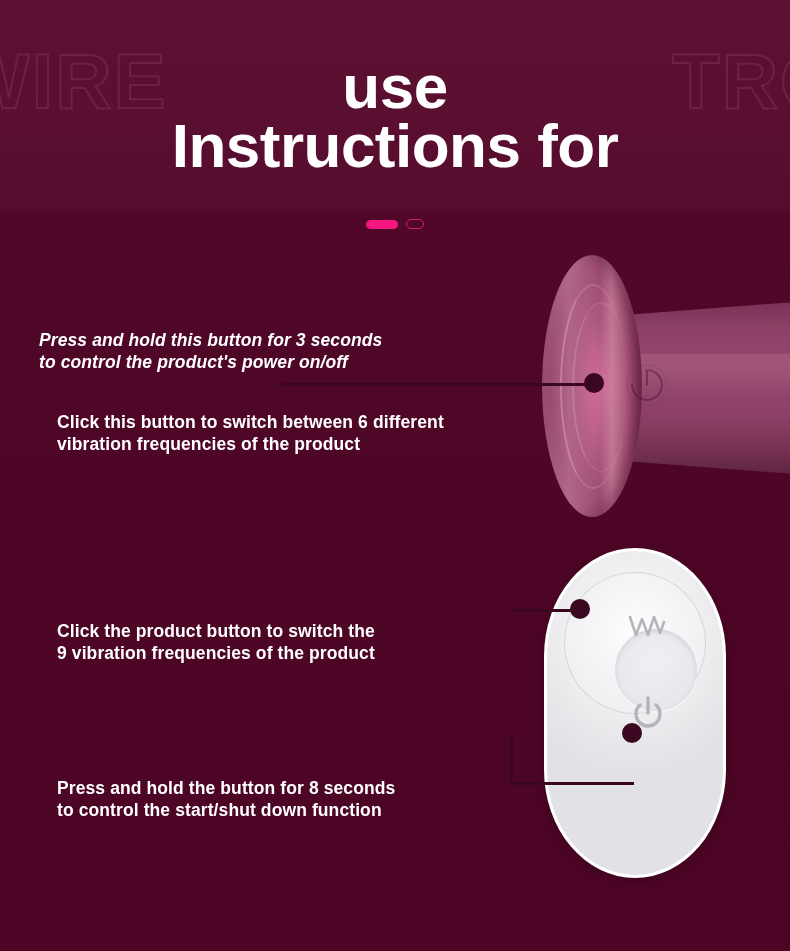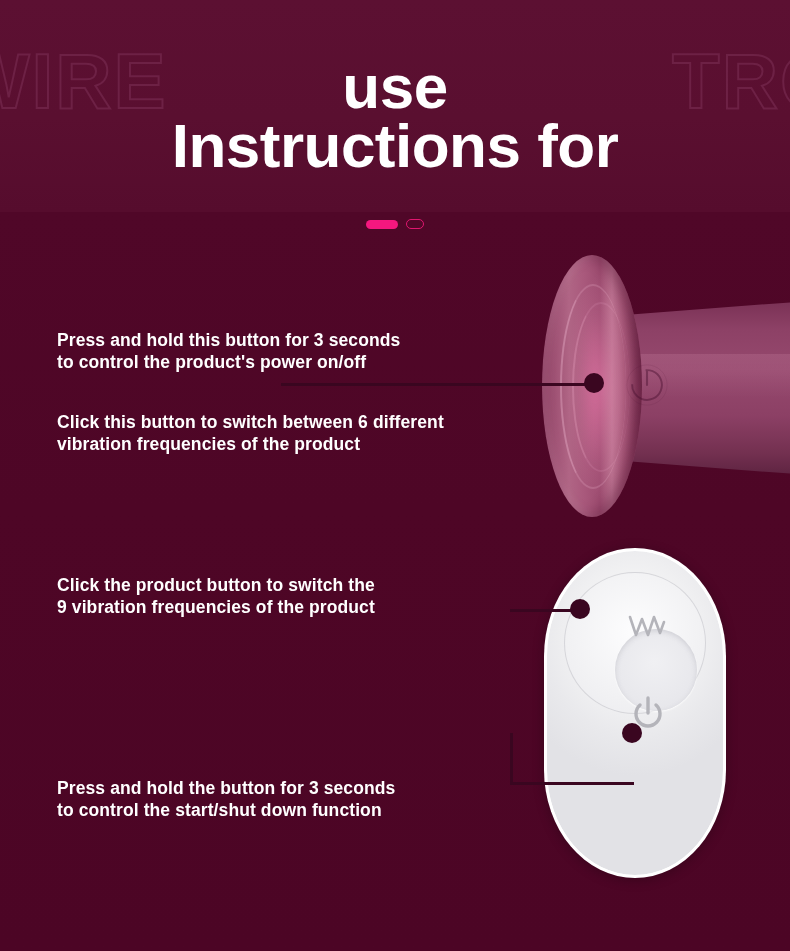--- a/index.html
+++ b/index.html
@@ -243,21 +243,21 @@
     <div class="p1-glow"></div>
     <div class="p1-base-ring"></div>
     <div class="p1-base-ring2"></div>
     <svg class="p1-power" viewBox="0 0 48 48">
       <circle cx="24" cy="24" r="17" fill="none" stroke="#4a1030" stroke-width="2.2" stroke-dasharray="74 24" transform="rotate(-68 24 24)"></circle>
       <line x1="24" y1="8" x2="24" y2="24" stroke="#4a1030" stroke-width="2.4" stroke-linecap="round"></line>
       <circle cx="24" cy="24" r="23" fill="none" stroke="#4a1030" stroke-width="0.8" opacity="0.35"></circle>
     </svg>
   </div>
 
-  <div class="callout" style="left:57px; top:329px; width:480px;">Press and hold this button for 3 seconds
+  <div class="callout" style="left:39px; top:329px; width:480px;font-style:italic;">Press and hold this button for 3 seconds
 to control the product's power on/off</div>
   <div class="leader-line" style="left:281px; top:383px; width:310px; height:3px;"></div>
   <div class="leader-dot" style="left:584px; top:373px;"></div>
 
   <div class="callout" style="left:57px; top:411px; width:490px;">Click this button to switch between 6 different
 vibration frequencies of the product</div>
 
   <div id="product-remote">
     <div class="remote-rim"></div>
     <div class="remote-body">
@@ -268,23 +268,23 @@
           <polyline points="3,4 9,22 15,6 21,22 27,4 33,20 37,9" fill="none" stroke="#b4b4ba" stroke-width="2.6" stroke-linecap="round" stroke-linejoin="round"></polyline>
         </svg>
         <svg class="remote-power" viewBox="0 0 34 38">
           <path d="M9 10 A12 12 0 1 0 25 10" fill="none" stroke="#b4b4ba" stroke-width="3.4" stroke-linecap="round"></path>
           <line x1="17" y1="3" x2="17" y2="18" stroke="#b4b4ba" stroke-width="3.4" stroke-linecap="round"></line>
         </svg>
       </div>
     </div>
   </div>
 
-  <div class="callout" style="left:57px; top:574px; width:480px;">Click the product button to switch the
+  <div class="callout" style="left:57px; top:620px; width:480px;">Click the product button to switch the
 9 vibration frequencies of the product</div>
   <div class="leader-line" style="left:510px; top:609px; width:66px; height:3px;"></div>
   <div class="leader-dot" style="left:570px; top:599px;"></div>
 
-  <div class="callout" style="left:57px; top:777px; width:480px;">Press and hold the button for 3 seconds
+  <div class="callout" style="left:57px; top:777px; width:480px;">Press and hold the button for 8 seconds
 to control the start/shut down function</div>
   <div class="leader-elbow" style="left:510px; top:733px; width:124px; height:52px;"></div>
   <div class="leader-dot" style="left:622px; top:723px;"></div>
 
 </div>
 
 </body></html>

